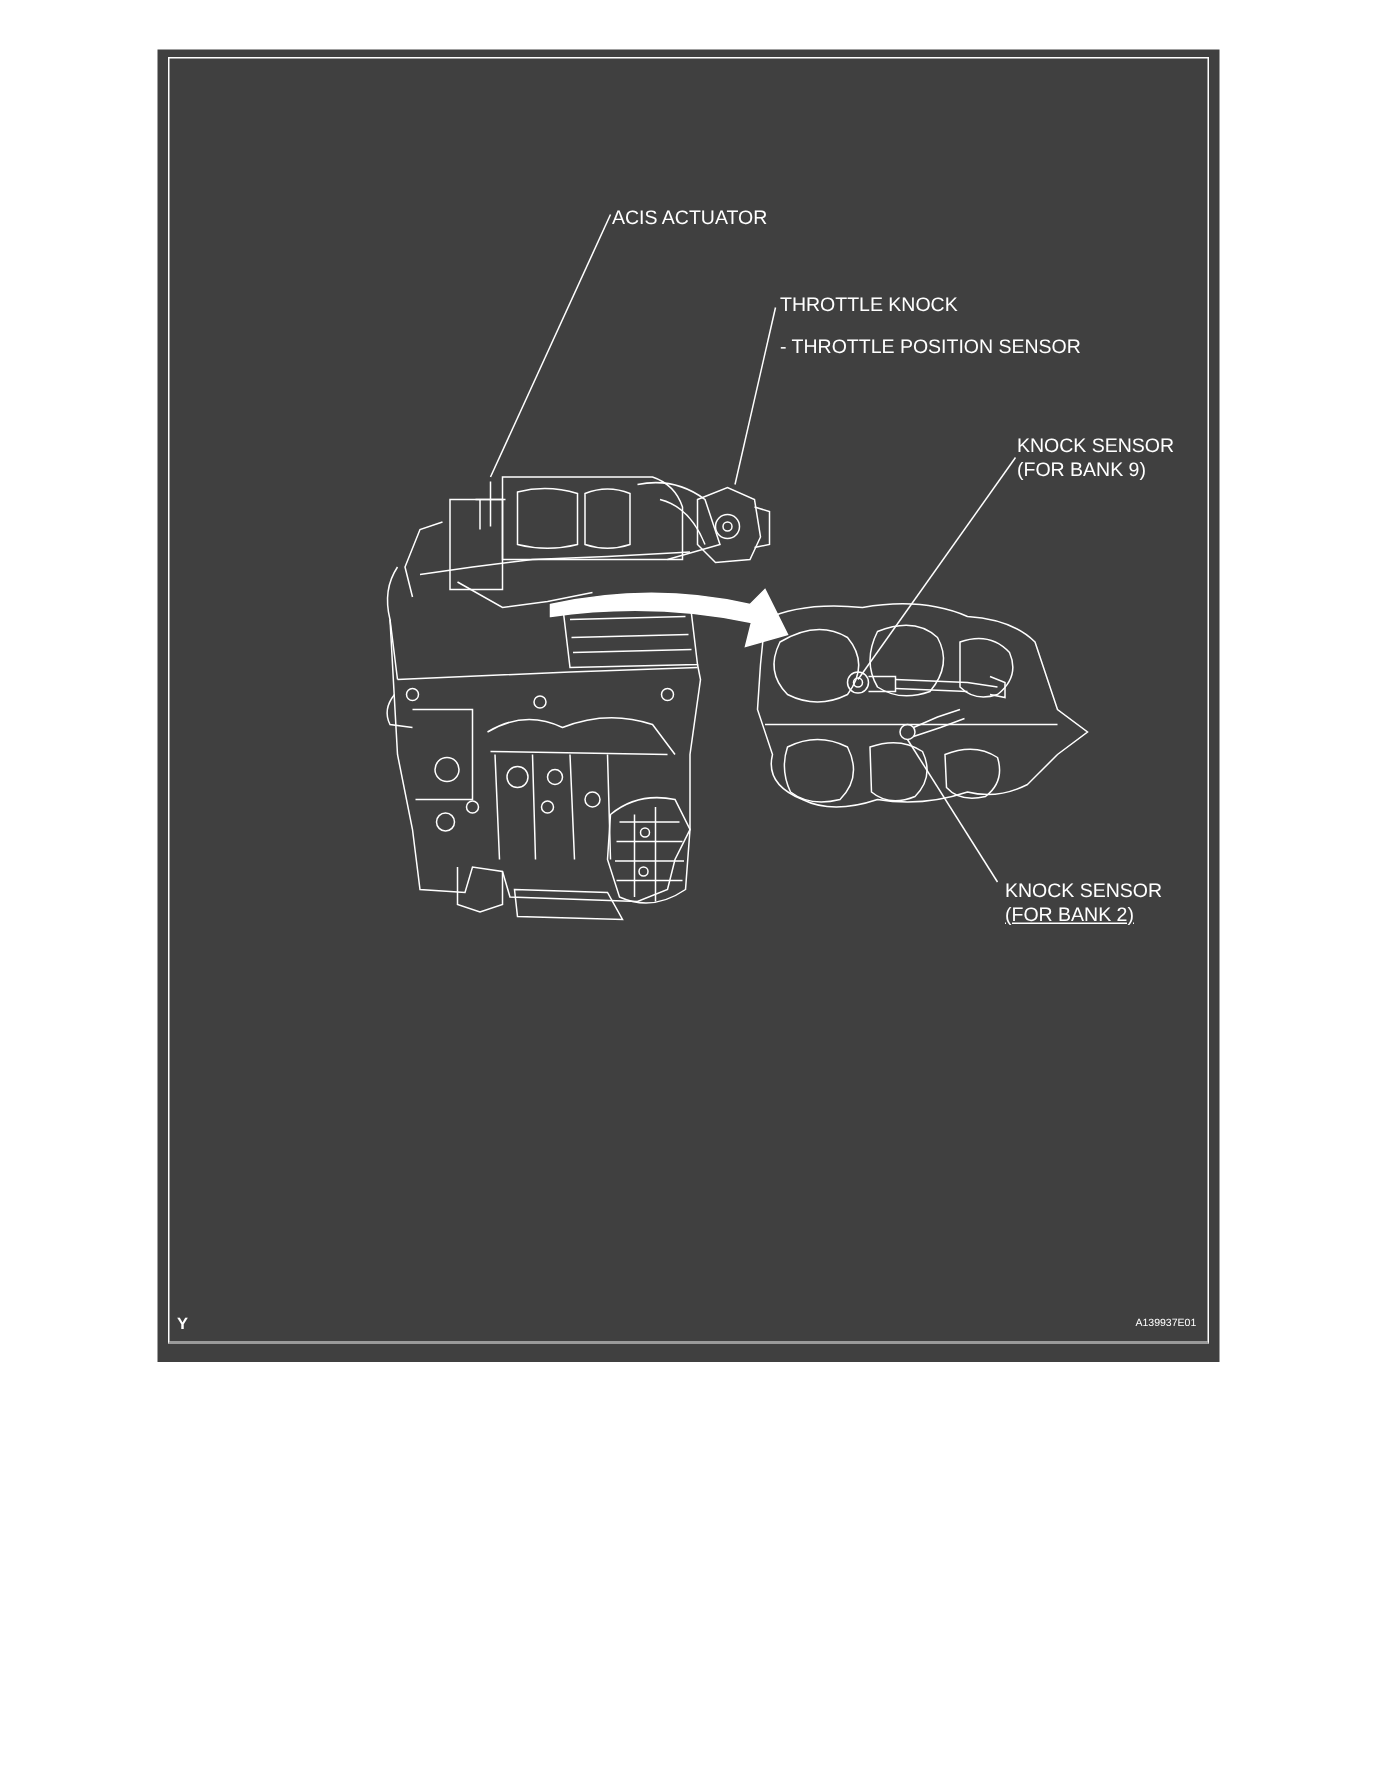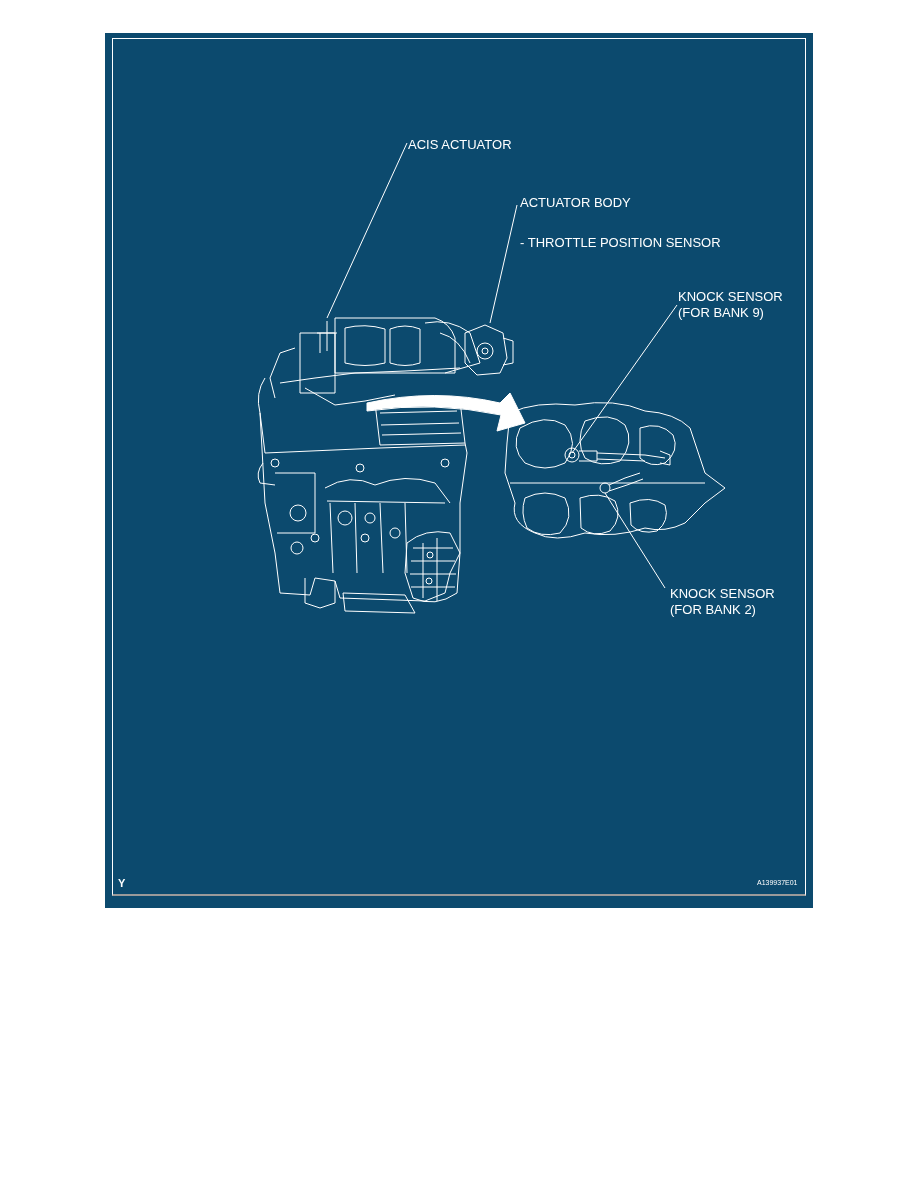--- a/index.html
+++ b/index.html
@@ -1,19 +1,19 @@
 <!DOCTYPE html>
 <html><head>
 <meta charset="utf-8">
 <style>
   html, body { margin: 0; padding: 0; background: #ffffff; }
   body { width: 918px; height: 1188px; position: relative; overflow: hidden; }
   .outer {
     position: absolute; left: 105px; top: 33px; width: 708px; height: 875px;
-    background: #0c4a6e;
+    background: #404040;
   }
   .inner {
     position: absolute; left: 7px; top: 5px; width: 692px; height: 855px;
     border-top: 1px solid #ffffff; border-left: 1px solid #ffffff; border-right: 1px solid #ffffff;
     border-bottom: 2px solid #9a9a9a;
   }
   .art { position: absolute; left: 0; top: 0; }
   .label {
     position: absolute; color: #ffffff;
     font-family: "Liberation Sans", sans-serif; font-size: 13px; line-height: 16px;
@@ -105,22 +105,22 @@
       <path d="M474 418 L492 418 L492 428 L474 428"></path>
       <path d="M492 420 L540 422 L560 425 M492 426 L540 428"></path>
       <path d="M555 418 L565 422 L565 432 L555 430"></path>
 
       <circle cx="500" cy="455" r="5"></circle>
       <path d="M504 452 L520 445 L535 440 M504 458 L522 452 L538 446"></path>
     </g>
   </svg>
 
   <div class="label" style="left:303px; top:104px;">ACIS ACTUATOR</div>
-  <div class="label" style="left:415px; top:162px;">ACTUATOR BODY</div>
-  <div class="label" style="left:415px; top:190px;margin-top:12px;">- THROTTLE POSITION SENSOR</div>
+  <div class="label" style="left:415px; top:162px;">THROTTLE KNOCK</div>
+  <div class="label" style="left:415px; top:190px;">- THROTTLE POSITION SENSOR</div>
   <div class="label" style="left:573px; top:256px;">KNOCK SENSOR</div>
   <div class="label" style="left:573px; top:272px;">(FOR BANK 9)</div>
   <div class="label" style="left:565px; top:553px;">KNOCK SENSOR</div>
-  <div class="label" style="left:565px; top:569px;">(FOR BANK 2)</div>
+  <div class="label" style="left:565px; top:569px;text-decoration:underline;">(FOR BANK 2)</div>
 
   <div class="corner-y" style="left:13px; top:844px;">Y</div>
   <div class="code" style="left:652px; top:846px;">A139937E01</div>
 </div>
 
 </body></html>

